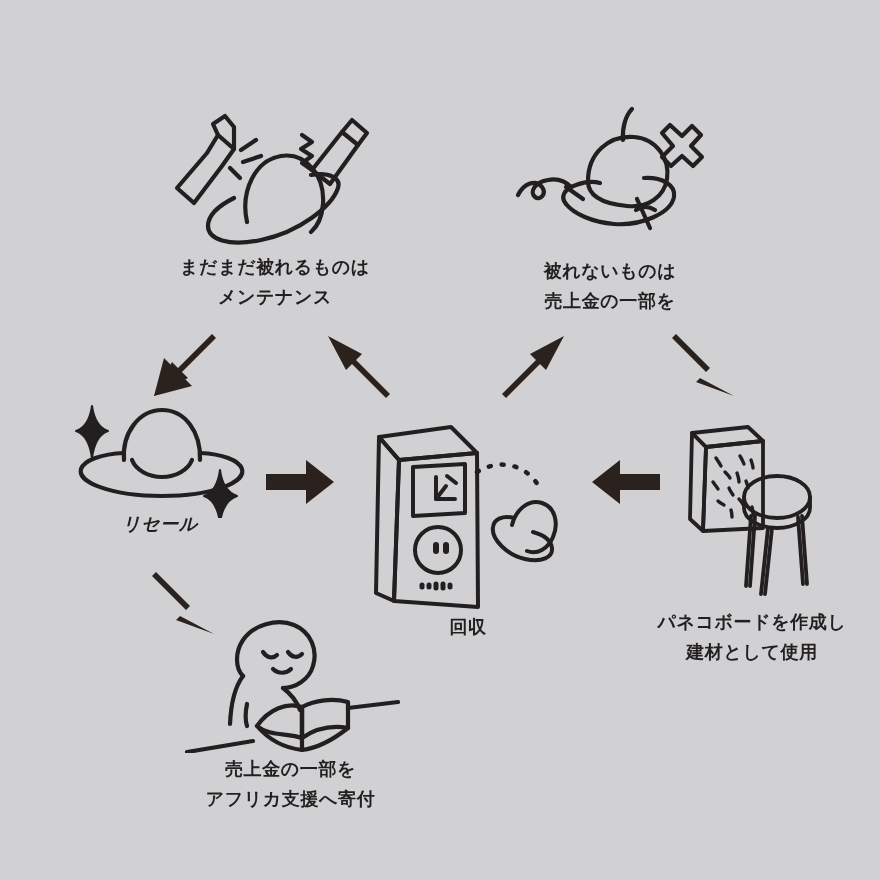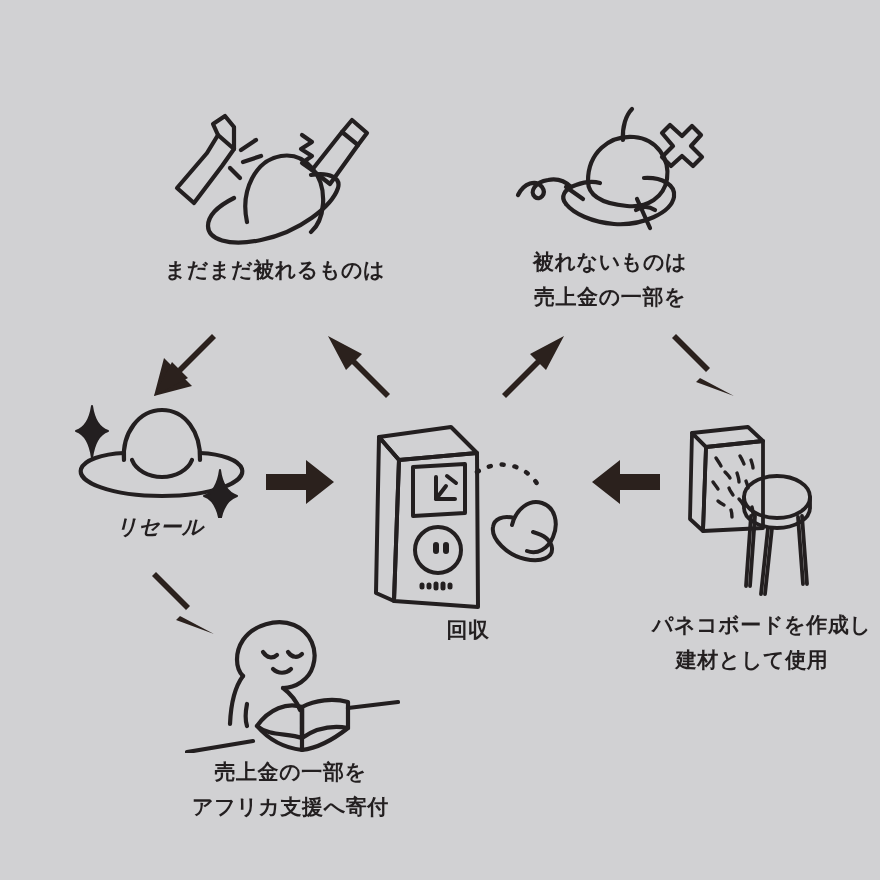--- a/index.html
+++ b/index.html
@@ -20,21 +20,21 @@
   }
   .illus {
     position: absolute;
     display: block;
   }
   .caption {
     position: absolute;
     text-align: center;
     color: #231f20;
     font-family: "Liberation Sans", "DejaVu Sans", sans-serif;
-    font-size: 21px;
+    font-size: 18px;
     font-weight: 700;
     line-height: 1.65;
     letter-spacing: 0.6px;
     white-space: nowrap;
   }
   .caption .cline { display: block; }
   .arrow { position: absolute; }
 </style>
 </head>
 <body>
@@ -57,20 +57,21 @@
       <path d="M151,77 C170,74 181,80 178,90 C172,108 140,134 101,142 C68,149 48,141 48,128 C48,118 58,108 74,100"></path>
 
       <path d="M152,72 L182,34 L198,47 L170,86 Z"></path>
 
       <path d="M182,34 L192,22 L207,35 L198,47"></path>
 
       <path d="M152,72 L142,65 L152,58 L141,51 L152,44 L142,37"></path>
     </svg>
     <div class="caption" style="left:0; top:155px; width:230px;">
       <span class="cline">まだまだ被れるものは</span>
+      <span class="cline">メンテナンス</span>
     </div>
   </div>
 
   <div class="node" style="left:510px; top:105px; width:200px; height:135px;">
     <svg class="illus" width="200" height="135" viewBox="0 0 200 135" fill="none" stroke="#231f20" stroke-width="4.2" stroke-linecap="round" stroke-linejoin="round">
 
       <path d="M78,76 C78,48 99,30 124,32 C147,34 160,54 157,74 C154,92 138,103 117,101 C95,99 78,92 78,76 Z"></path>
 
       <path d="M134,73 C152,72 166,80 164,92 C161,108 132,121 104,119 C82,117 64,109 56,99"></path>
       <path d="M56,99 C50,92 54,84 66,80 C74,77 83,76 90,78"></path>
@@ -78,21 +79,21 @@
       <path d="M8,90 C14,78 26,74 32,82 C37,89 30,96 25,92 C19,87 25,77 38,75 C48,73 56,77 61,82"></path>
 
       <path d="M113,35 C112,22 116,10 122,4"></path>
       <path d="M56,82 L73,94"></path>
 
       <path d="M127,94 L140,123"></path>
       <path d="M126,105 C132,101 139,101 145,105"></path>
 
       <path d="M152,28 L160,20 L172,31 L182,21 L191,30 L181,41 L192,52 L183,61 L172,51 L161,61 L152,52 L163,41 Z"></path>
     </svg>
-    <div class="caption" style="left:0; top:140px; width:200px;">
+    <div class="caption" style="left:0; top:152px; width:200px;">
       <span class="cline">被れないものは</span>
       <span class="cline">売上金の一部を</span>
     </div>
   </div>
 
   <div class="node" style="left:70px; top:398px; width:180px; height:120px;font-style:italic;">
     <svg class="illus" width="180" height="120" viewBox="0 0 180 120" fill="none" stroke="#231f20" stroke-width="4.2" stroke-linecap="round" stroke-linejoin="round">
 
       <path d="M54,62 C52,35 69,12 92,12 C115,12 131,34 130,62"></path>
 

